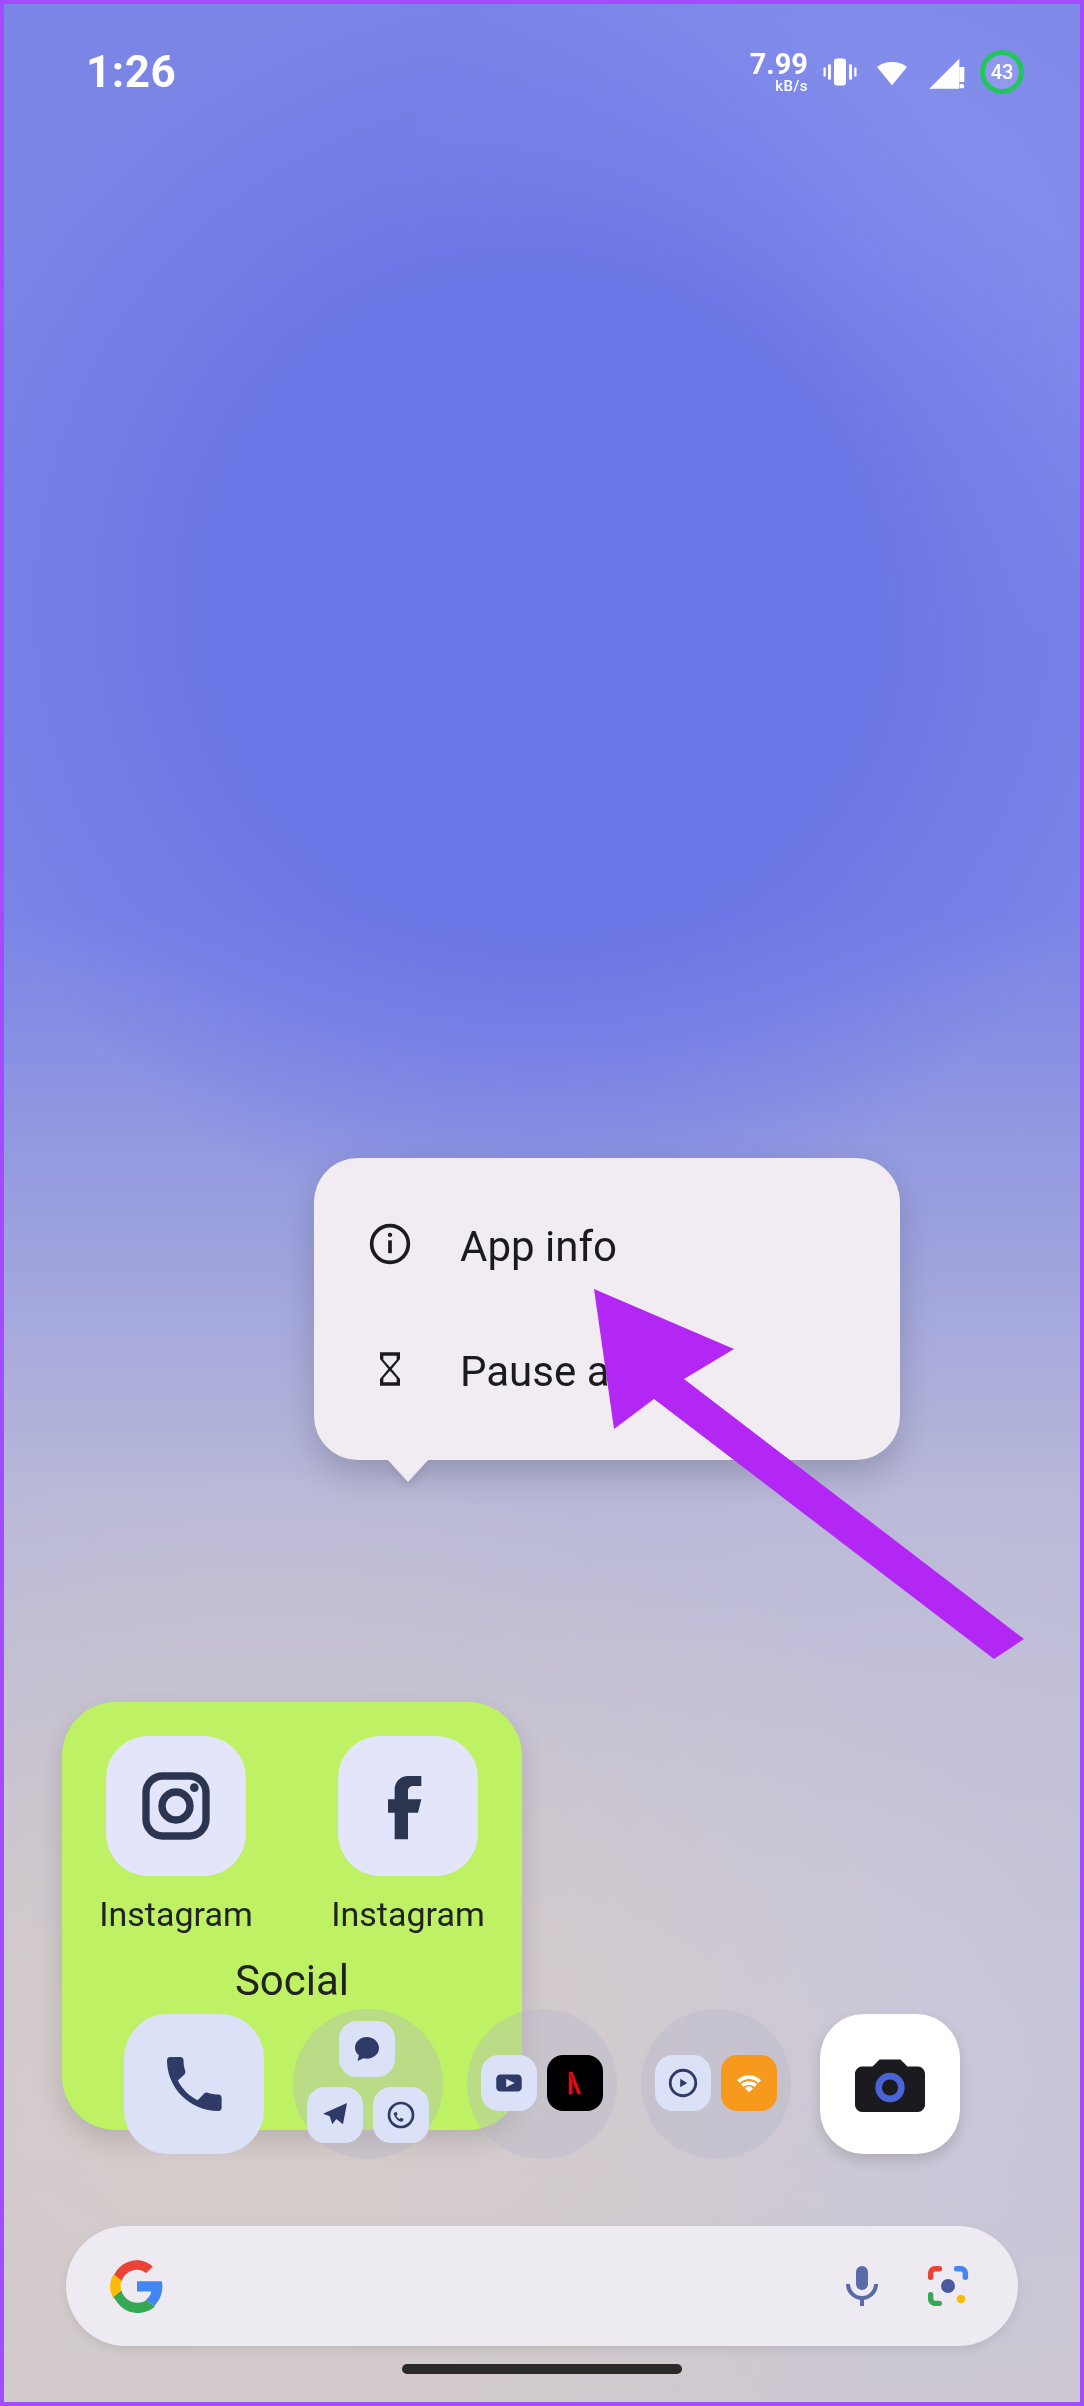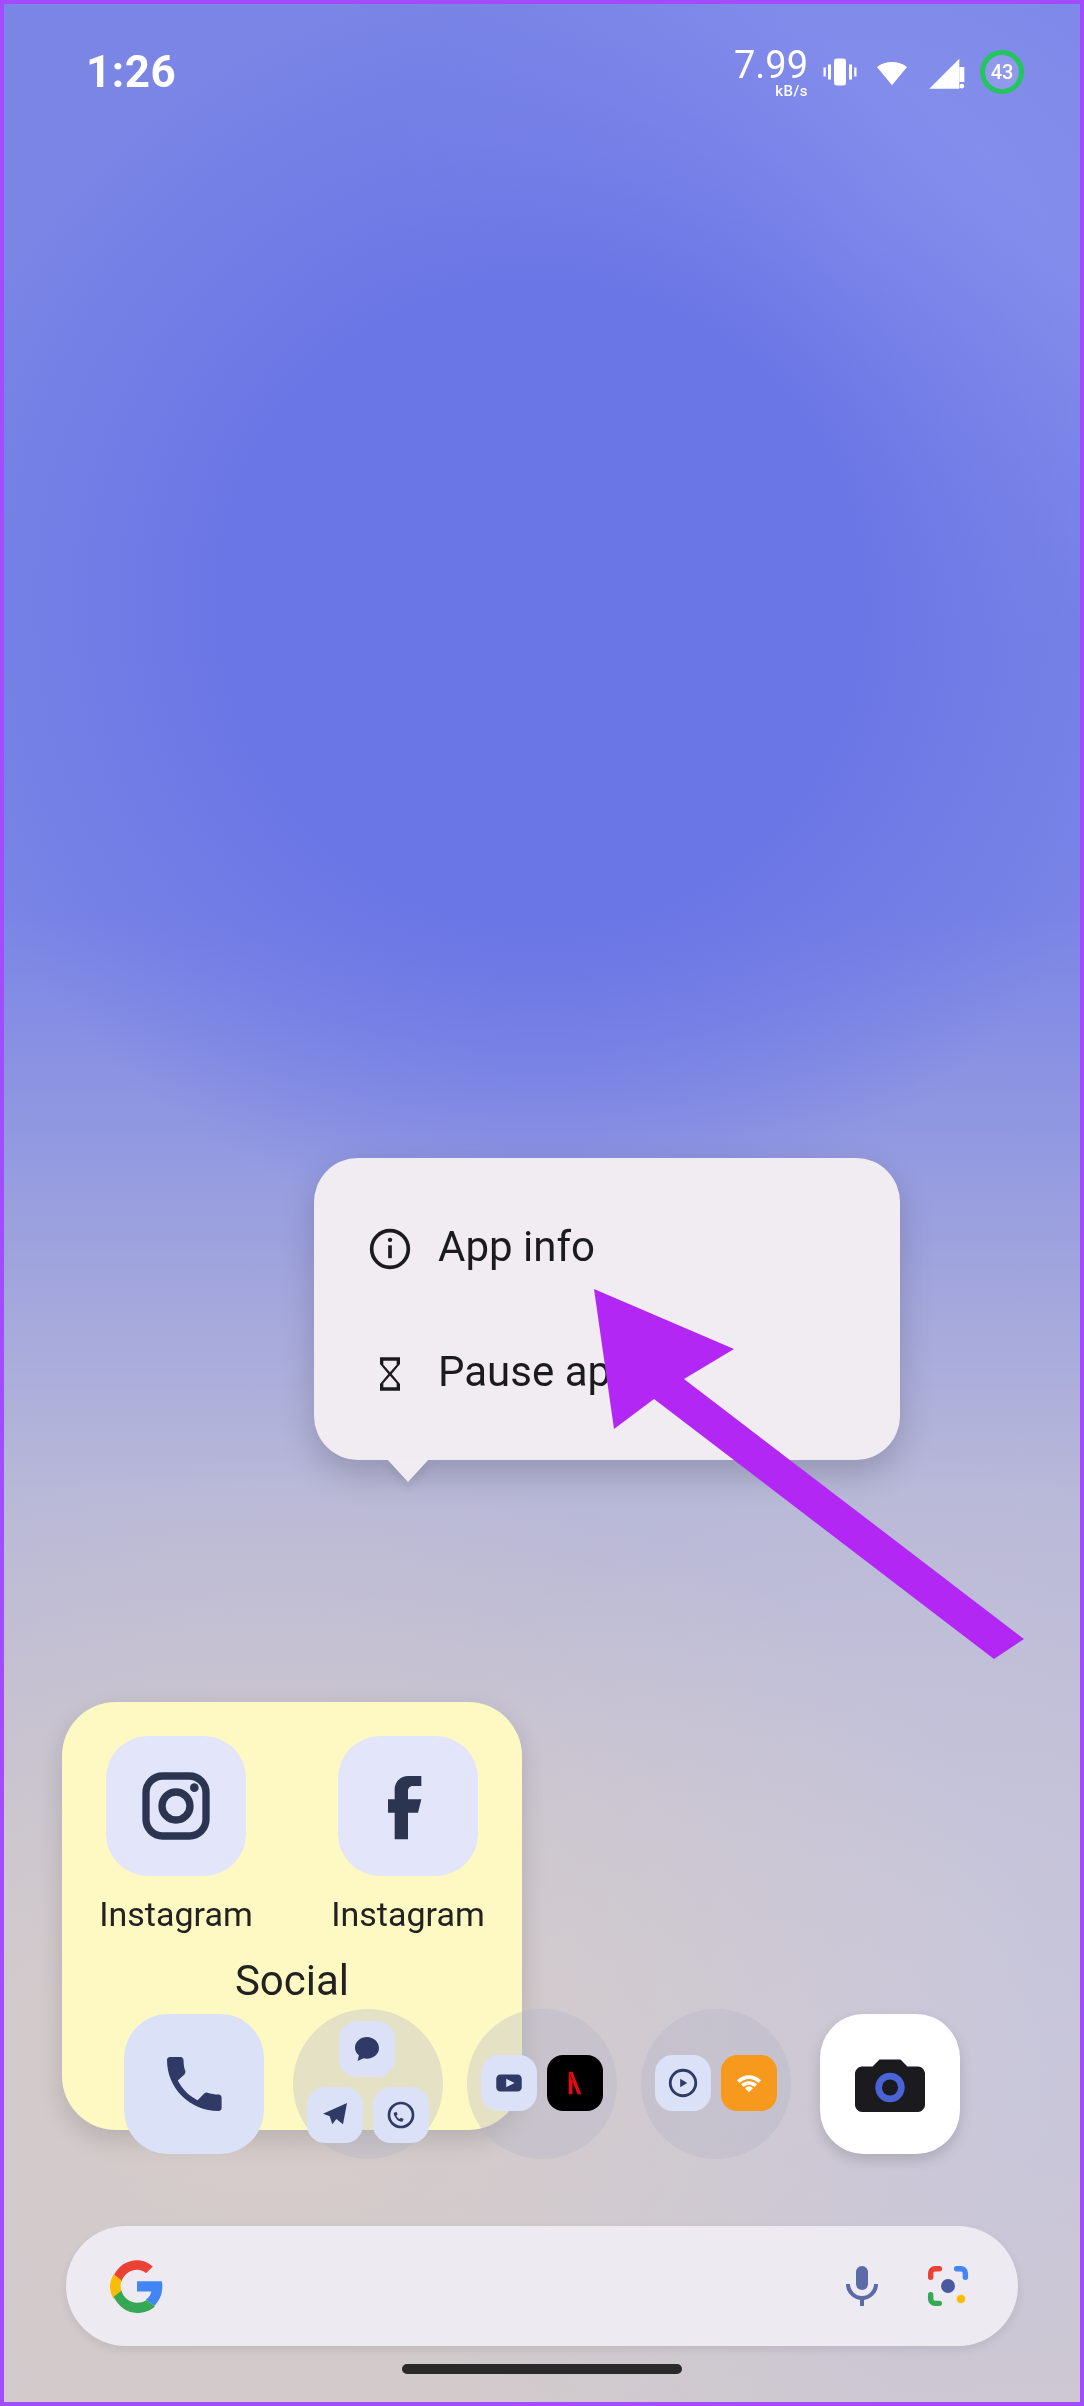--- a/index.html
+++ b/index.html
@@ -23,21 +23,21 @@
   .status-bar {
     position: absolute; top: 32px; left: 0; right: 0;
     height: 72px;
     display: flex; align-items: center; justify-content: space-between;
     padding: 0 56px 0 82px;
     color: #ffffff;
   }
   .status-time { font-size: 44px; font-weight: 700; letter-spacing: 0.5px; }
   .status-right { display: flex; align-items: center; gap: 14px; }
   .netspeed { display: flex; flex-direction: column; align-items: flex-end; line-height: 1; }
-  .netspeed .top { font-size: 38px; font-weight: 400; }
+  .netspeed .top { font-size: 29px; font-weight: 700; }
   .netspeed .bot { font-size: 15px; font-weight: 500; letter-spacing: 0.5px; }
   .status-icon { display: inline-flex; align-items: center; }
   .battery-badge {
     width: 44px; height: 44px; border: 5px solid #22c55e; border-radius: 50%;
     display: flex; align-items: center; justify-content: center;
     font-size: 20px; font-weight: 500; color:#fff;
     background: rgba(255,255,255,0.12);
   }
 
   
@@ -54,43 +54,43 @@
     content: "";
     position: absolute;
     left: 72px; bottom: -22px;
     width: 0; height: 0;
     border-left: 22px solid transparent;
     border-right: 22px solid transparent;
     border-top: 24px solid #f1ecf2;
     filter: drop-shadow(0 6px 4px rgba(0,0,0,0.08));
   }
   .menu-item {
-    display: flex; align-items: flex-end;
-    gap: 24px;
+    display: flex; align-items: flex-start;
+    gap: 46px;
     padding: 38px 52px;
     color: #1b1b1f;
     font-size: 42px;
     font-weight: 400;
     cursor: pointer;
   }
   .menu-item .icon-wrap { width: 48px; display:flex; justify-content:center; }
 
   
   .annotation-arrow {
     position: absolute;
     left: 550px; top: 1255px;
     pointer-events: none;
   }
 
   
   .folder-popup {
     position: absolute;
     left: 58px; top: 1698px;
     width: 460px; height: 428px;
-    background: #fef9c3;
+    background: #bef264;
     border-radius: 54px;
     box-shadow: 0 10px 26px rgba(0,0,0,0.14);
     padding: 34px 26px 20px;
     display: flex; flex-direction: column; align-items:center;
   }
   .folder-apps { display:flex; gap:42px; justify-content:center; }
   .folder-app { display:flex; flex-direction:column; align-items:center; width:190px; cursor:pointer; }
   .app-tile {
     width: 140px; height: 140px; border-radius: 42px;
     background: #e3e6fb;

